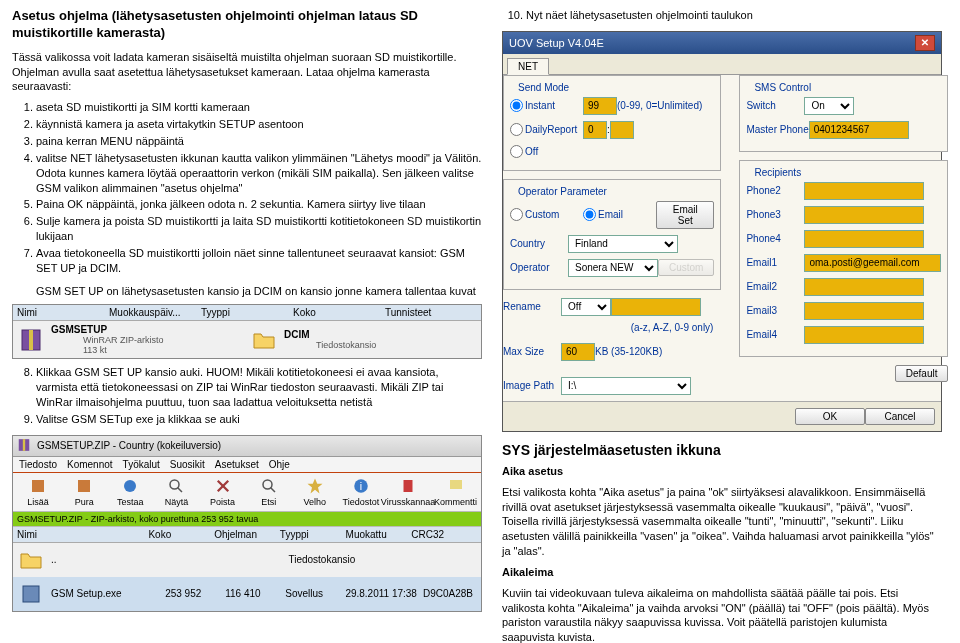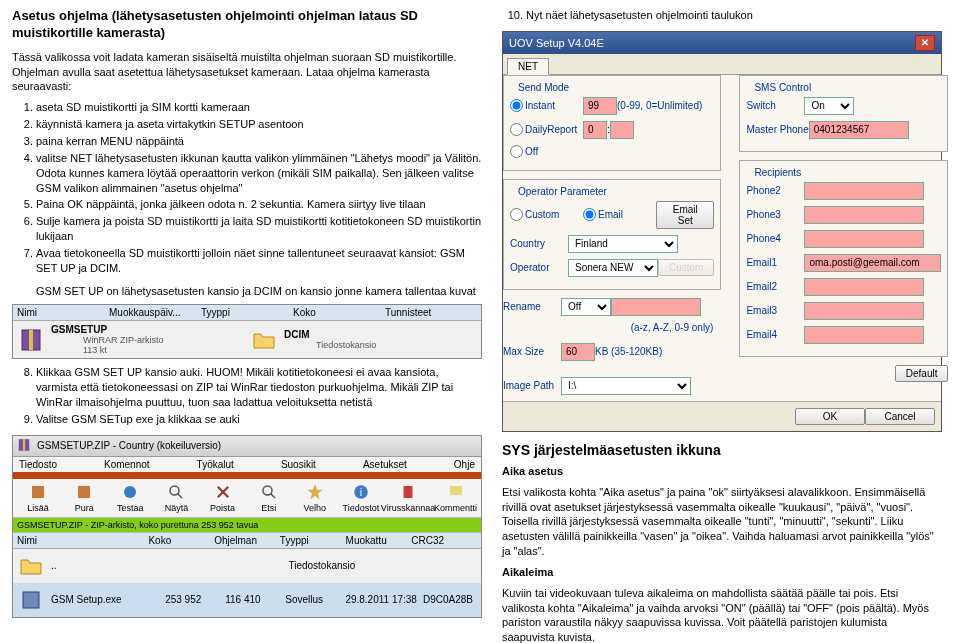--- a/index.html
+++ b/index.html
@@ -14,37 +14,37 @@
   .win-box { border: 1px solid #888; background: #f0f0f0; font-size: 10px; margin: 6px 0; }
   .win-header-row { display: flex; background: #d8e4f0; border-bottom: 1px solid #aaa; padding: 2px 4px; font-weight: normal; }
   .win-header-row span { flex: 1; }
   .win-row { display: flex; align-items: center; padding: 3px 4px; gap: 6px; }
   .win-row .icon { width: 28px; height: 28px; display: flex; align-items: center; justify-content: center; }
   .folder-icon svg, .zip-icon svg, .exe-icon svg { width: 24px; height: 24px; }
   .win-row .name { font-weight: bold; flex: 0 0 110px; }
   .win-row .sub { color: #555; font-size: 9px; display: block; font-weight: normal; margin-left: 32px; }
   .win-row .col { flex: 1; }
   .titlebar { display: flex; align-items: center; background: linear-gradient(#e8e8e8,#d0d0d0); border-bottom: 1px solid #999; padding: 2px 4px; font-size: 10px; gap: 6px; }
-  .menubar { display: flex; gap: 10px; padding: 2px 6px; border-bottom: 7px solid #c2410c; background: #f4f4f4; font-size: 10px; justify-content: space-between; }
+  .menubar { display: flex; gap: 10px; padding: 2px 6px; border-bottom: 1px solid #c2410c; background: #f4f4f4; font-size: 10px; }
   .toolbar { display: flex; gap: 4px; padding: 4px; border-bottom: 1px solid #bbb; background: #f4f4f4; }
   .tbtn { display: flex; flex-direction: column; align-items: center; width: 44px; font-size: 9px; gap: 2px; }
   .tbtn svg { width: 18px; height: 18px; }
   .pathbar { padding: 2px 4px; font-size: 9px; border-bottom: 1px solid #bbb; background: #84cc16; }
   .uov-window { border: 1px solid #555; background: #ece9d8; font-size: 10px; }
   .uov-title { background: linear-gradient(#4a6ea9,#2a4e89); color: #fff; padding: 3px 6px; display: flex; justify-content: space-between; align-items: center; font-size: 11px; }
   .uov-close { background: #d04a3a; border: 1px solid #883020; width: 20px; height: 16px; color: #fff; text-align: center; line-height: 14px; font-size: 10px; font-weight: bold; }
   .uov-tabs { display: flex; background: #ece9d8; padding: 4px 4px 0 4px; gap: 0; border-bottom: 1px solid #999; }
   .uov-tab { border: 1px solid #999; border-bottom: none; padding: 2px 10px; background: #ece9d8; font-size: 10px; margin-right: -1px; position: relative; }
   .uov-tab.active { background: #f8f6ee; z-index: 2; border-bottom: 1px solid #f8f6ee; margin-bottom: -1px; }
   .uov-body { padding: 0; background: #f8f6ee; }
   .uov-row { display: flex; align-items: center; margin-bottom: 6px; }
   .uov-group { border: 1px solid #aaa; padding: 6px; margin-bottom: 8px; background: #f8f6ee; }
   .uov-group-title { font-size: 10px; margin: -12px 0 4px 4px; background: #f8f6ee; padding: 0 4px; display: inline-block; color: #003399; }
   .uov-label { font-size: 10px; min-width: 58px; color: #003399; }
-  .uov-input { border: 1px solid #7a9; background: #fca5a5; padding: 1px 4px; font-size: 10px; height: 18px; }
+  .uov-input { border: 1px solid #7a9; background: #eab308; padding: 1px 4px; font-size: 10px; height: 18px; }
   .uov-select { border: 1px solid #7a9; background: #fff; padding: 1px 2px; font-size: 10px; height: 18px; }
   .uov-btn { border: 1px solid #888; background: linear-gradient(#fdfdfd,#e0e0e0); padding: 2px 10px; font-size: 10px; border-radius: 2px; }
   .uov-radio { margin-right: 2px; }
   .uov-bottom { display: flex; justify-content: flex-end; padding: 6px; border-top: 1px solid #aaa; background: #ece9d8; }
   .note { font-size: 10px; color: #003399; text-align: right; padding-right: 8px; }
   h3.section { font-size: 14px; font-weight: bold; margin: 10px 0 4px 0; }
   .subhead { font-weight: bold; margin-top: 6px; }
   .phrow { display: flex; gap: 18px; }
   .phcol { flex: 1; }
   .nowrap { white-space: nowrap; }
@@ -92,21 +92,21 @@
               <path d="M2 6h7l2 3h11v11H2z" fill="#f7d366" stroke="#b98a20"></path>
             </svg>
         </span>
         <span class="col"><span class="name">DCIM</span>
           <span class="sub">Tiedostokansio</span>
         </span>
       </div>
     </div>
 
     <ol start="8">
-      <li>Klikkaa GSM SET UP kansio auki. HUOM! Mikäli kotitietokoneesi ei avaa kansiota, varmista että tietokoneessasi on ZIP tai WinRar tiedoston purkuohjelma. Mikäli ZIP tai WinRar ilmaisohjelma puuttuu, tuon saa ladattua veloituksetta netistä</li>
+      <li>Klikkaa GSM SET UP kansio auki. HUOM! Mikäli kotitietokoneesi ei avaa kansiota, varmista että tietokoneessasi on ZIP tai WinRar tiedoston seuraavasti. Mikäli ZIP tai WinRar ilmaisohjelma puuttuu, tuon saa ladattua veloituksetta netistä</li>
       <li>Valitse GSM SETup exe ja klikkaa se auki</li>
     </ol>
 
     <div class="win-box">
       <div class="titlebar">
         <span><svg width="14" height="14" viewBox="0 0 24 24">
               <rect x="3" y="2" width="18" height="20" fill="#7a4fa0"></rect>
               <rect x="10" y="2" width="4" height="20" fill="#d8c048"></rect>
             </svg></span>
         <span>GSMSETUP.ZIP - Country (kokeiluversio)</span>

